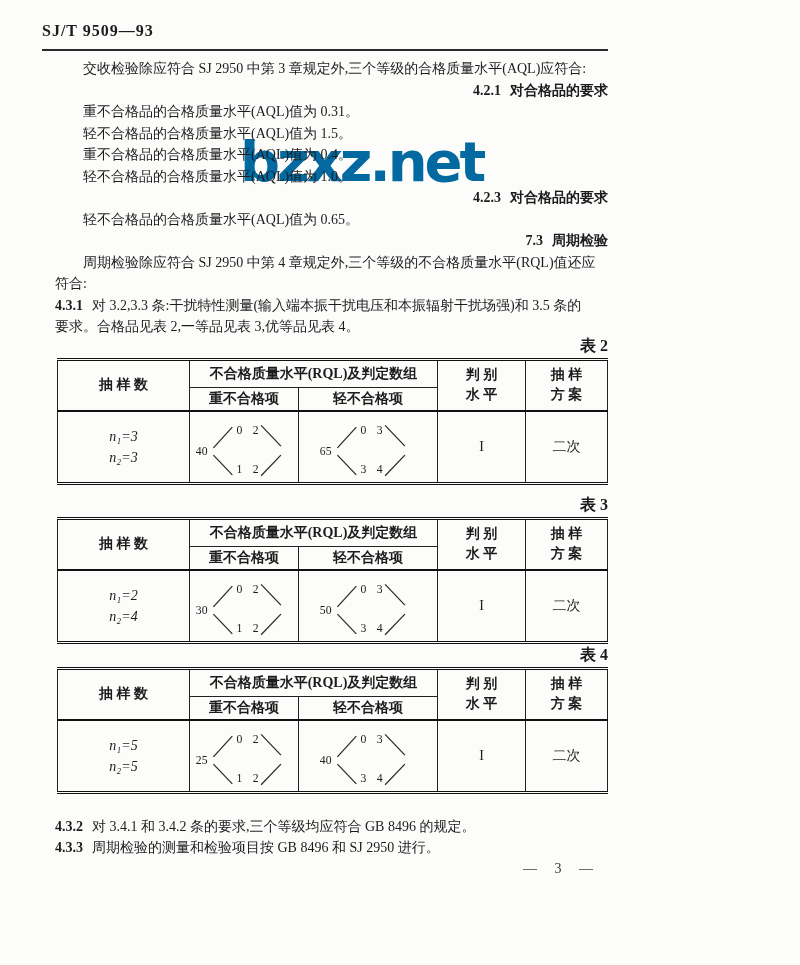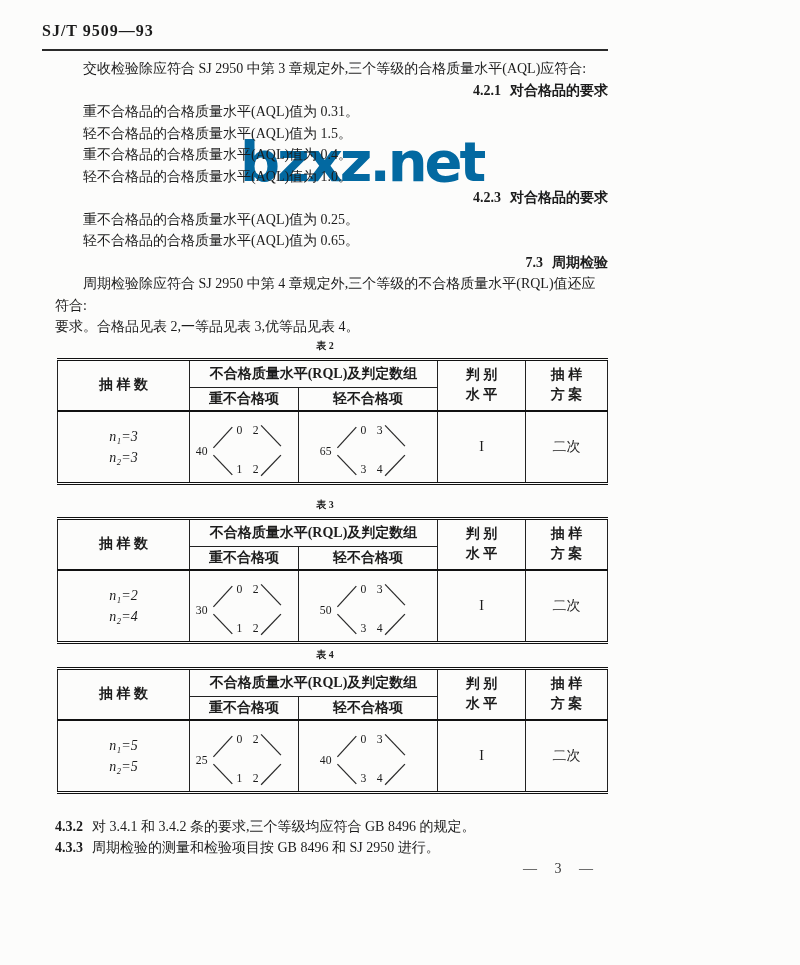--- a/index.html
+++ b/index.html
@@ -28,21 +28,21 @@
   .line {
     font-size:14px; line-height:21.5px; padding-left:13px;
     white-space:nowrap;
   }
   .line.indent { text-indent:2em; }
   .line.heading { font-weight:bold;text-align:right; }
   .num { font-weight:bold; margin-right:9px; }
   .num:empty { margin-right:0; }
 
   .table-label {
-    text-align:center; font-size:10px; font-weight:bold;
+    text-align:right; font-size:16px; font-weight:bold;
     line-height:16px; height:16px;
   }
   .ml12 { margin-top:12px; }
   .ml13 { margin-top:3px; }
 
   table.t {
     border-collapse:collapse; table-layout:fixed; width:550px;
     margin-left:15px; margin-top:4px;
     border-top:3px double #111; border-bottom:3px double #111;
     border-left:1px solid #222; border-right:1px solid #222;
@@ -83,25 +83,25 @@
   <div class="content">
 
     <div>
       <div class="line indent"><span class="num"></span><span>交收检验除应符合 SJ 2950 中第 3 章规定外,三个等级的合格质量水平(AQL)应符合:</span></div>
       <div class="line heading"><span class="num">4.2.1</span><span>对合格品的要求</span></div>
       <div class="line indent"><span class="num"></span><span>重不合格品的合格质量水平(AQL)值为 0.31。</span></div>
       <div class="line indent"><span class="num"></span><span>轻不合格品的合格质量水平(AQL)值为 1.5。</span></div>
       <div class="line indent"><span class="num"></span><span>重不合格品的合格质量水平(AQL)值为 0.4。</span></div>
       <div class="line indent"><span class="num"></span><span>轻不合格品的合格质量水平(AQL)值为 1.0。</span></div>
       <div class="line heading"><span class="num">4.2.3</span><span>对合格品的要求</span></div>
-      <div class="line indent"><span class="num"></span><span>重不合格品的合格质量水平(AQL)值为 0.25。</span></div>
       <div class="line indent"><span class="num"></span><span>轻不合格品的合格质量水平(AQL)值为 0.65。</span></div>
       <div class="line heading"><span class="num">7.3</span><span>周期检验</span></div>
       <div class="line indent"><span class="num"></span><span>周期检验除应符合 SJ 2950 中第 4 章规定外,三个等级的不合格质量水平(RQL)值还应</span></div>
       <div class="line"><span class="num"></span><span>符合:</span></div>
+      <div class="line"><span class="num">4.3.1</span><span>对 3.2,3.3 条:干扰特性测量(输入端本振干扰电压和本振辐射干扰场强)和 3.5 条的</span></div>
       <div class="line"><span class="num"></span><span>要求。合格品见表 2,一等品见表 3,优等品见表 4。</span></div>
     </div>
 
     <div class="table-label">表 2</div>
     <table class="t">
       <colgroup>
           <col style="width:132px">
           <col style="width:109px">
           <col style="width:139px">
           <col style="width:88px">

